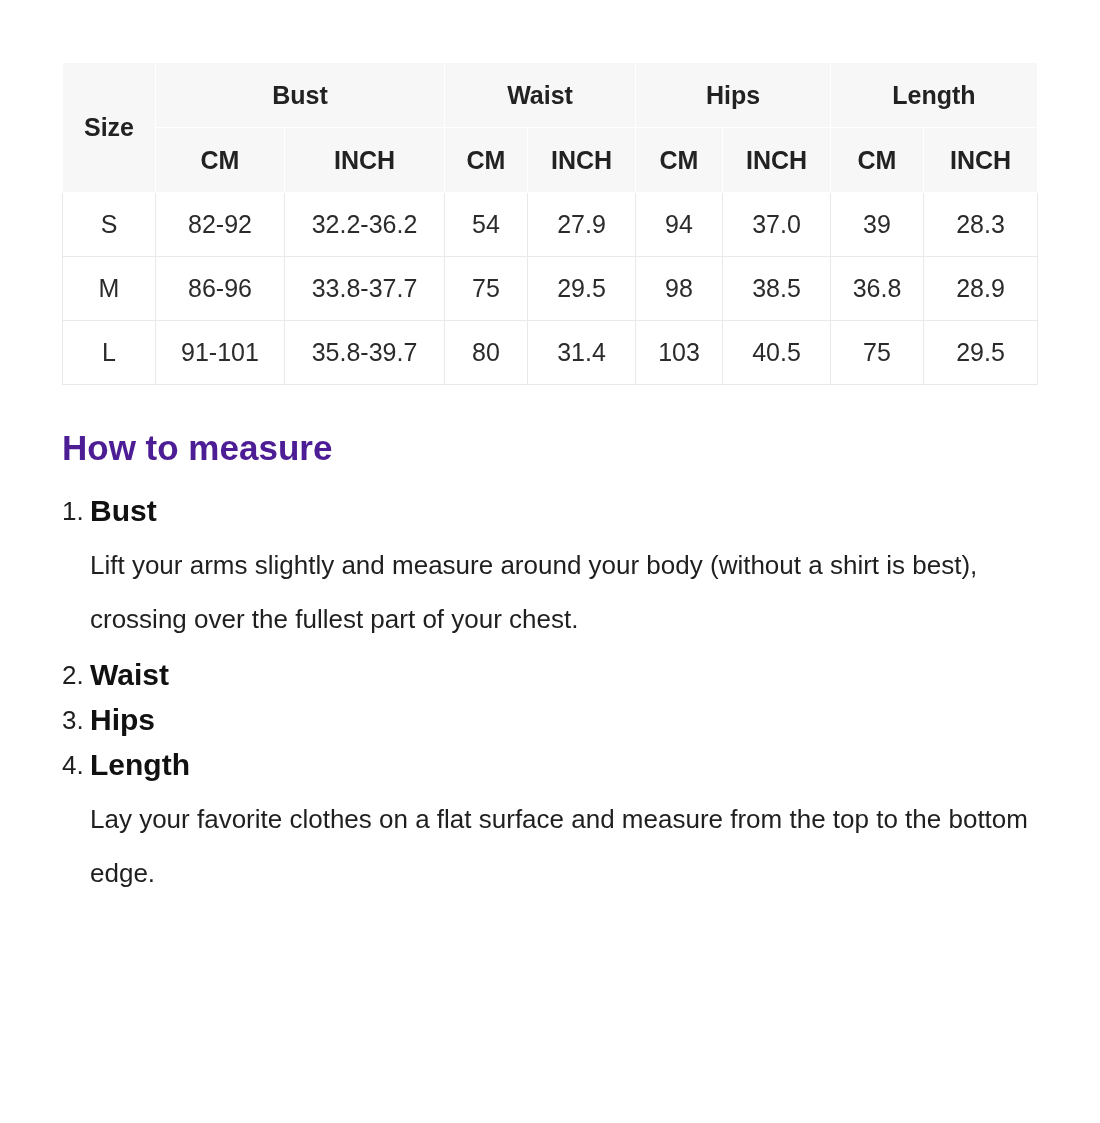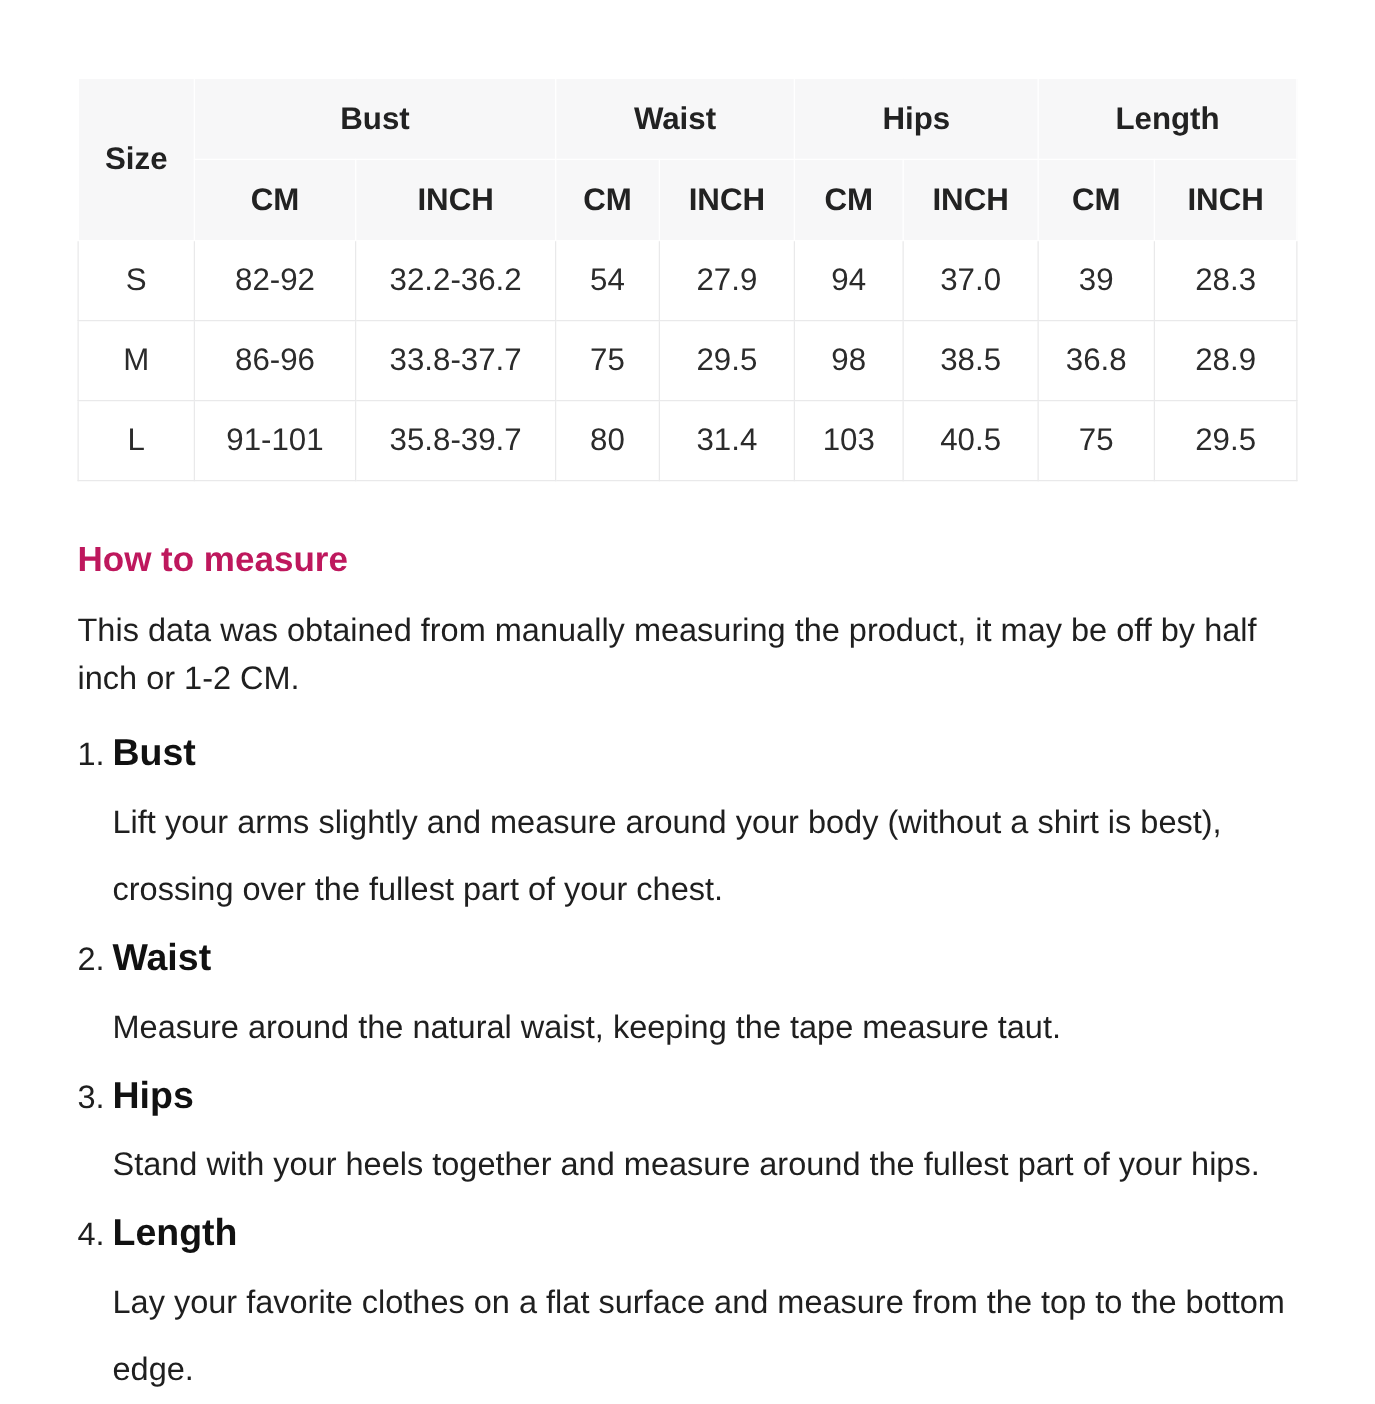--- a/index.html
+++ b/index.html
@@ -40,24 +40,24 @@
     text-align: center;
     padding: 0;
     color: #2b2b2b;
   }
   tr.group-row    { height: 65px; }
   tr.unit-row     { height: 65px; }
   tr.data-row     { height: 64px; }
 
   
   h1.htm-title {
-    font-size: 28px;
+    font-size: 35px;
     line-height: 42px;
     font-weight: 700;
-    color: #be185d;
+    color: #4c1d95;
     margin: 42px 0 0 0;
   }
   p.htm-intro {
     font-size: 26px;
     line-height: 38px;
     margin: 16px 0 0 0;
     color: #1f1f1f;
   }
   .steps {
     margin-top: 24px;
@@ -159,45 +159,42 @@
         <td>103</td>
         <td>40.5</td>
         <td>75</td>
         <td>29.5</td>
       </tr>
     </tbody>
   </table>
 
   <h1 class="htm-title">How to measure</h1>
 
-  <p class="htm-intro">This data was obtained from manually measuring the product, it may be off by half inch or 1-2 CM.</p>
 
   <div class="steps">
 
     <div class="step">
       <span class="step-num">1.</span>
       <div class="step-body">
         <div class="step-title">Bust</div>
         <p class="step-desc">Lift your arms slightly and measure around your body (without a shirt is best), crossing over the fullest part of your chest.</p>
       </div>
     </div>
 
     <div class="step">
       <span class="step-num">2.</span>
       <div class="step-body">
         <div class="step-title">Waist</div>
-        <p class="step-desc">Measure around the natural waist, keeping the tape measure taut.</p>
       </div>
     </div>
 
     <div class="step">
       <span class="step-num">3.</span>
       <div class="step-body">
         <div class="step-title">Hips</div>
-        <p class="step-desc">Stand with your heels together and measure around the fullest part of your hips.</p>
       </div>
     </div>
 
     <div class="step">
       <span class="step-num">4.</span>
       <div class="step-body">
         <div class="step-title">Length</div>
         <p class="step-desc">Lay your favorite clothes on a flat surface and measure from the top to the bottom edge.</p>
       </div>
     </div>

